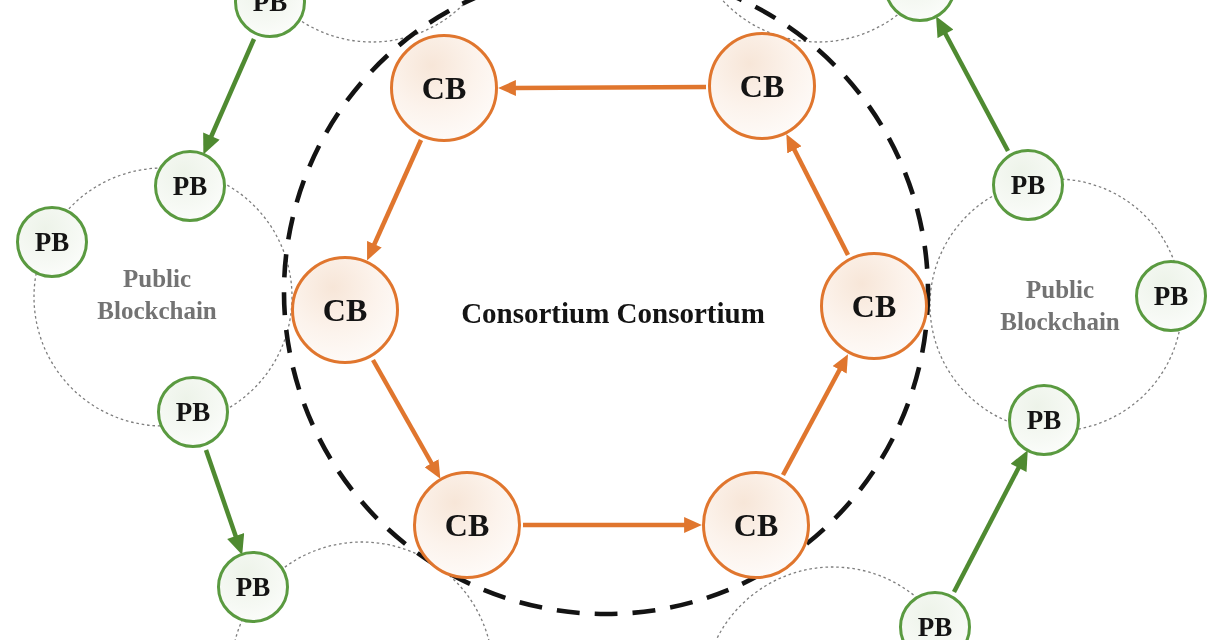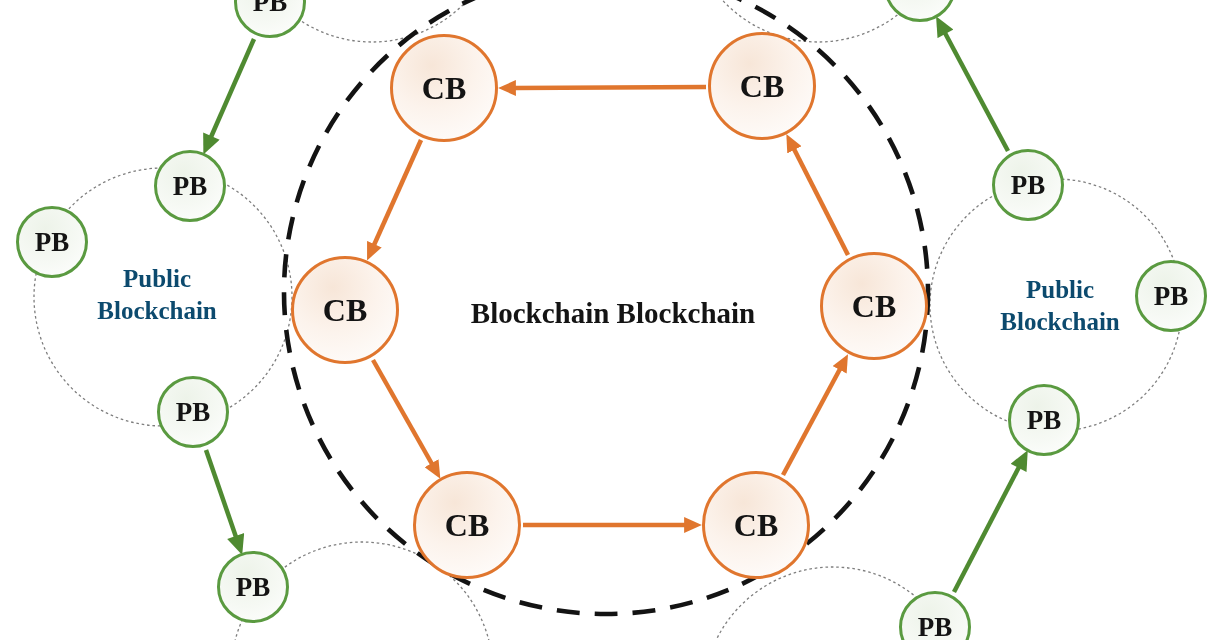--- a/index.html
+++ b/index.html
@@ -33,21 +33,21 @@
   }
   .center-label{
     position:absolute;
     transform:translate(-50%,-50%);
     font-weight:700;font-size:29px;color:#141414;
     white-space:nowrap;
   }
   .cluster-label{
     position:absolute;
     transform:translate(-50%,-50%);
-    font-weight:700;font-size:25px;color:#0c4a6e;
+    font-weight:700;font-size:25px;color:#737373;
     text-align:center;line-height:1.28;white-space:nowrap;
   }
 </style>
 </head>
 <body>
 
 <div id="stage">
   <svg id="edges" width="1210" height="640" viewBox="0 0 1210 640" xmlns="http://www.w3.org/2000/svg">
       <defs>
         <marker id="head-orange" viewBox="0 0 10 9" refX="0.5" refY="4.5" markerWidth="18" markerHeight="16" orient="auto" markerUnits="userSpaceOnUse">
@@ -122,14 +122,14 @@
         <span>PB</span>
       </div>
       <div class="node pb" style="left: 935px; top: 627px;">
         <span>PB</span>
       </div>
       <div class="cluster-label" style="left: 157px; top: 295px;"><span>Public</span><br><span>Blockchain</span></div>
       <div class="cluster-label" style="left: 1060px; top: 306px;"><span>Public</span><br><span>Blockchain</span></div>
       <div class="cluster-label" style="left: 370px; top: 678px; transform: translate(-50%, -50%) rotate(18deg);"><span>Public</span><br></div>
       <div class="cluster-label" style="left: 880px; top: 685px; transform: translate(-50%, -50%) rotate(14deg);"><br></div>
     </div>
-  <div class="center-label" style="left: 613px; top: 313px;">Blockchain Blockchain</div>
+  <div class="center-label" style="left: 613px; top: 313px;">Consortium Consortium</div>
 </div>
 
 </body></html>

